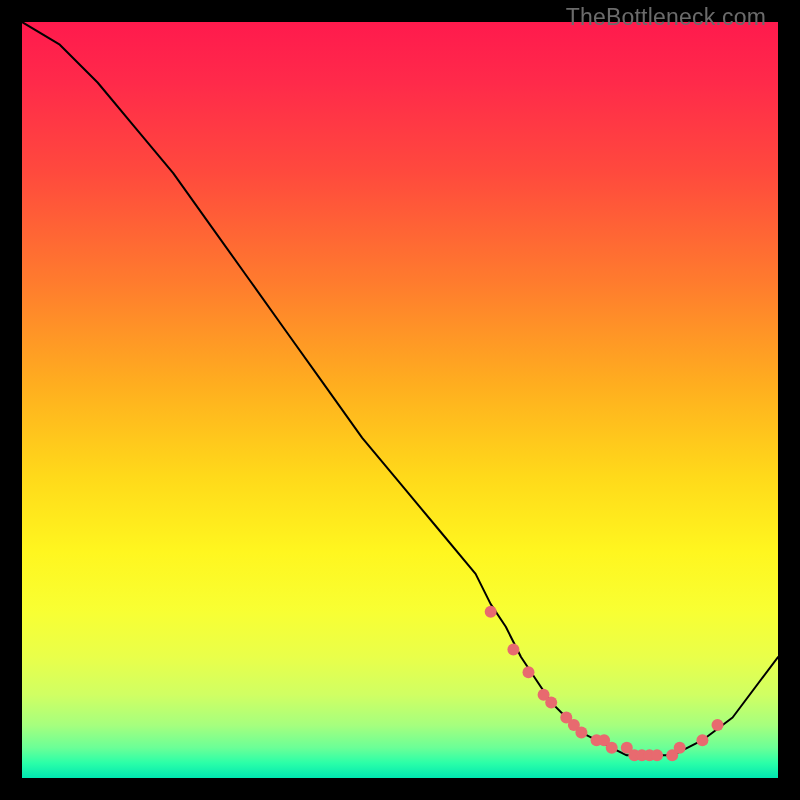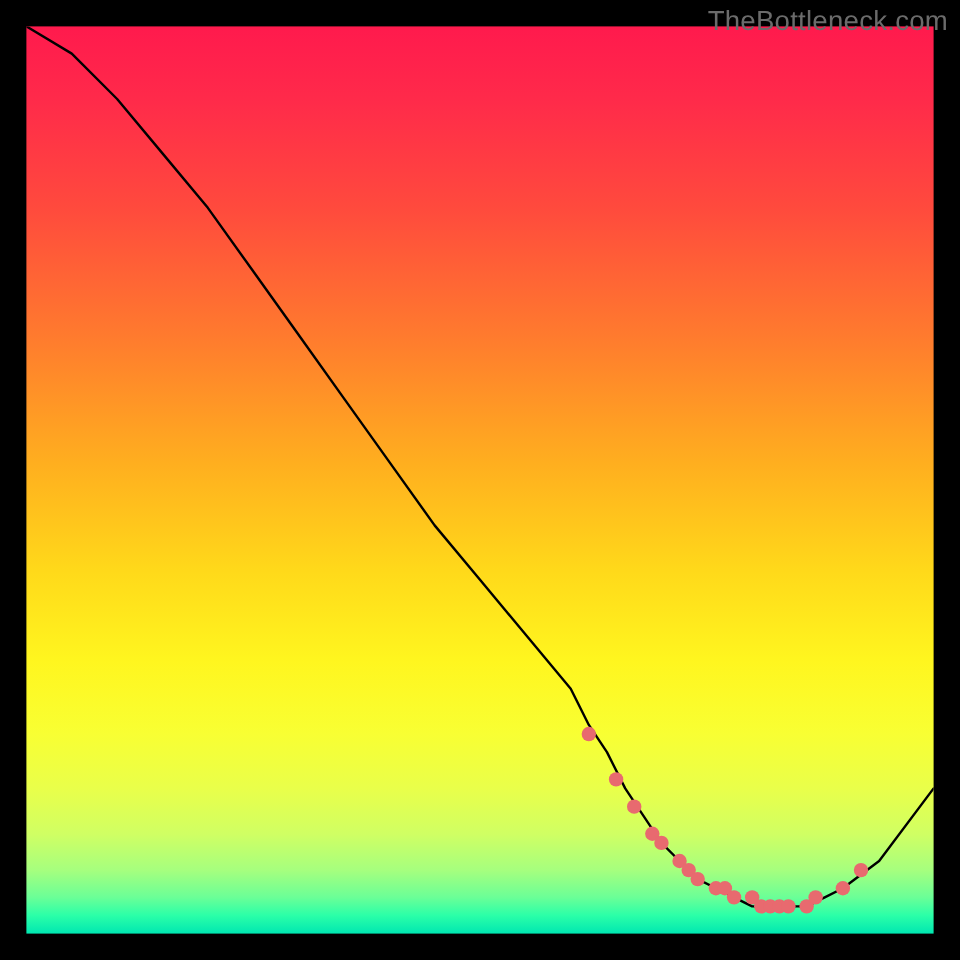--- a/index.html
+++ b/index.html
@@ -58,21 +58,21 @@
     stroke-linecap: round;
     stroke-linejoin: round;
   }
   .dot {
     fill: #e86a6f;
     stroke: none;
   }
   .watermark {
     position: absolute;
     top: 4px;
-    right: 10px;
+    right: 34px;
     color: #6b6b6b;
     font-size: 23px;
     letter-spacing: 0.2px;
     user-select: none;
   }
 </style>
 </head>
 <body>
 
 <div class="stage">

